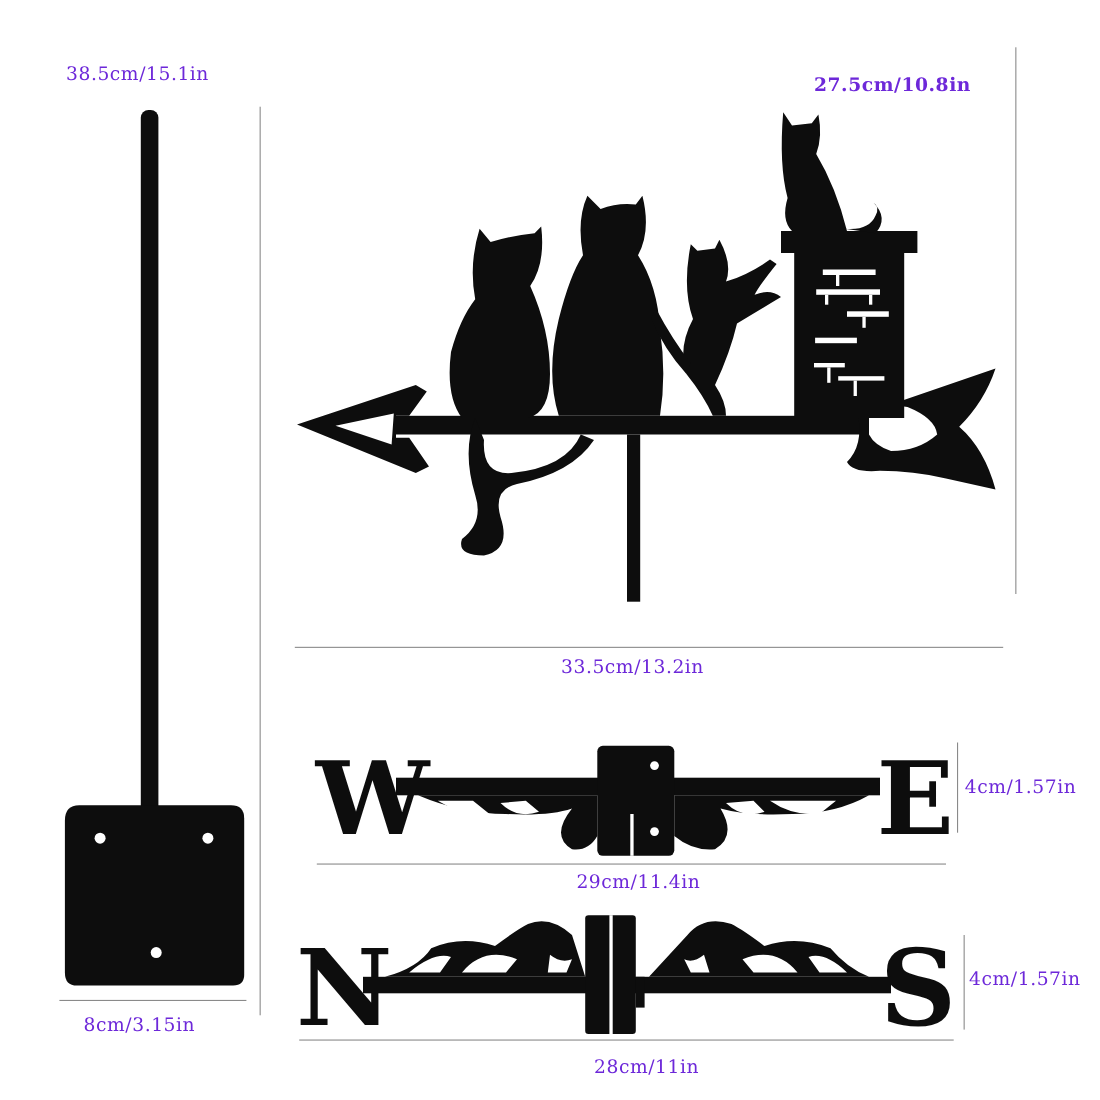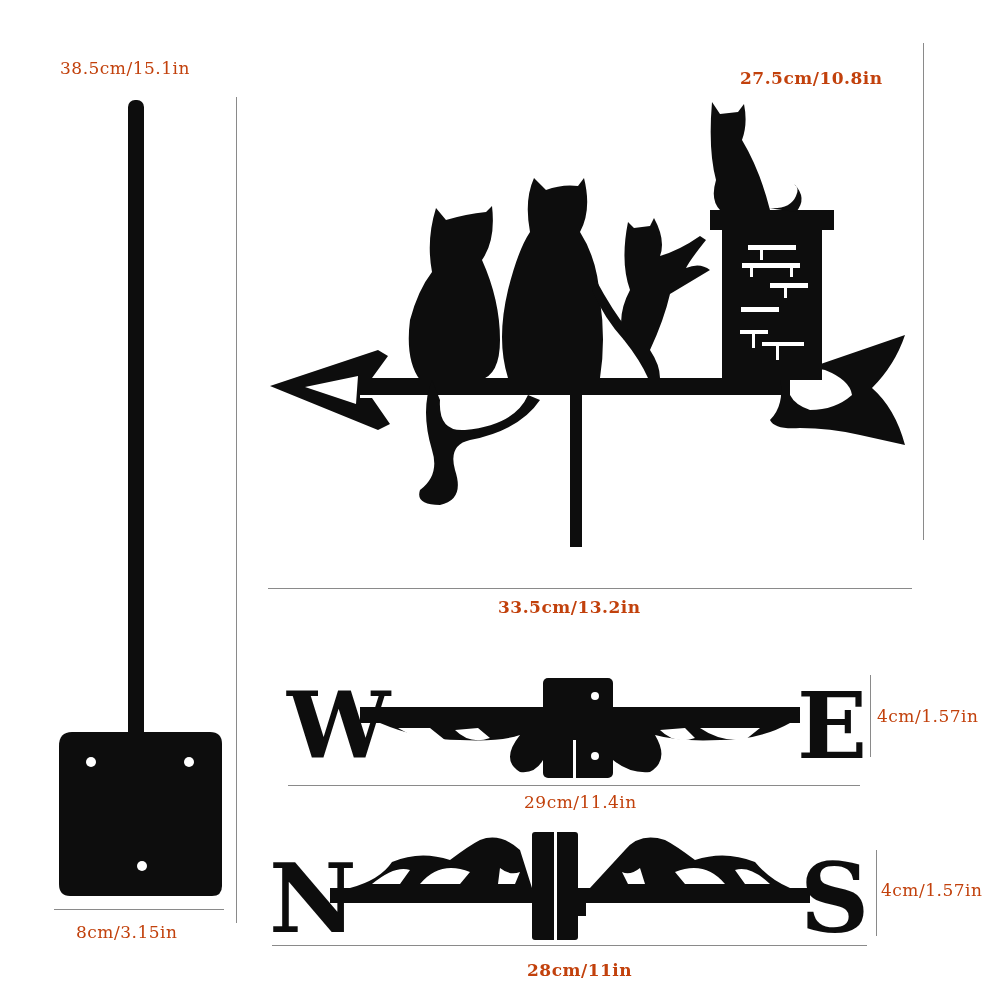--- a/index.html
+++ b/index.html
@@ -1,31 +1,31 @@
 <!DOCTYPE html>
 <html><head>
 <meta charset="utf-8">
 <style>
   html, body { margin: 0; padding: 0; }
   body { width: 1000px; height: 1000px; background: #ffffff; position: relative; overflow: hidden; font-family: "DejaVu Serif", "Liberation Serif", serif; }
-  .label { position: absolute; font-size: 17px; color: #c2410c; white-space: nowrap; letter-spacing: 0.5px; }
+  .label { position: absolute; font-size: 17px; color: #6d28d9; white-space: nowrap; letter-spacing: 0.5px; }
   .hline { position: absolute; height: 1px; background: #8a8a8a; }
   .vline { position: absolute; width: 1px; background: #8a8a8a; }
   svg { position: absolute; left: 0; top: 0; }
 </style>
 </head>
 <body>
 
 <div class="label" style="left:60px; top:58px;">38.5cm/15.1in</div>
 <div class="label" style="left:740px; top:68px;font-weight:bold;">27.5cm/10.8in</div>
-<div class="label" style="left:498px; top:597px;font-weight:bold;">33.5cm/13.2in</div>
+<div class="label" style="left:510px; top:597px;">33.5cm/13.2in</div>
 <div class="label" style="left:877px; top:706px;">4cm/1.57in</div>
 <div class="label" style="left:508px; top:792px;margin-left:16px;">29cm/11.4in</div>
 <div class="label" style="left:881px; top:880px;">4cm/1.57in</div>
-<div class="label" style="left:527px; top:960px;font-weight:bold;">28cm/11in</div>
+<div class="label" style="left:540px; top:960px;">28cm/11in</div>
 <div class="label" style="left:76px; top:922px;text-align:right;">8cm/3.15in</div>
 
 <div class="vline" style="left:236px; top:97px; height:826px;"></div>
 <div class="hline" style="left:54px; top:909px; width:170px;"></div>
 <div class="vline" style="left:923px; top:43px; height:497px;"></div>
 <div class="hline" style="left:268px; top:588px; width:644px;"></div>
 <div class="vline" style="left:870px; top:675px; height:82px;"></div>
 <div class="hline" style="left:288px; top:785px; width:572px;"></div>
 <div class="vline" style="left:876px; top:850px; height:86px;"></div>
 <div class="hline" style="left:272px; top:945px; width:595px;"></div>

